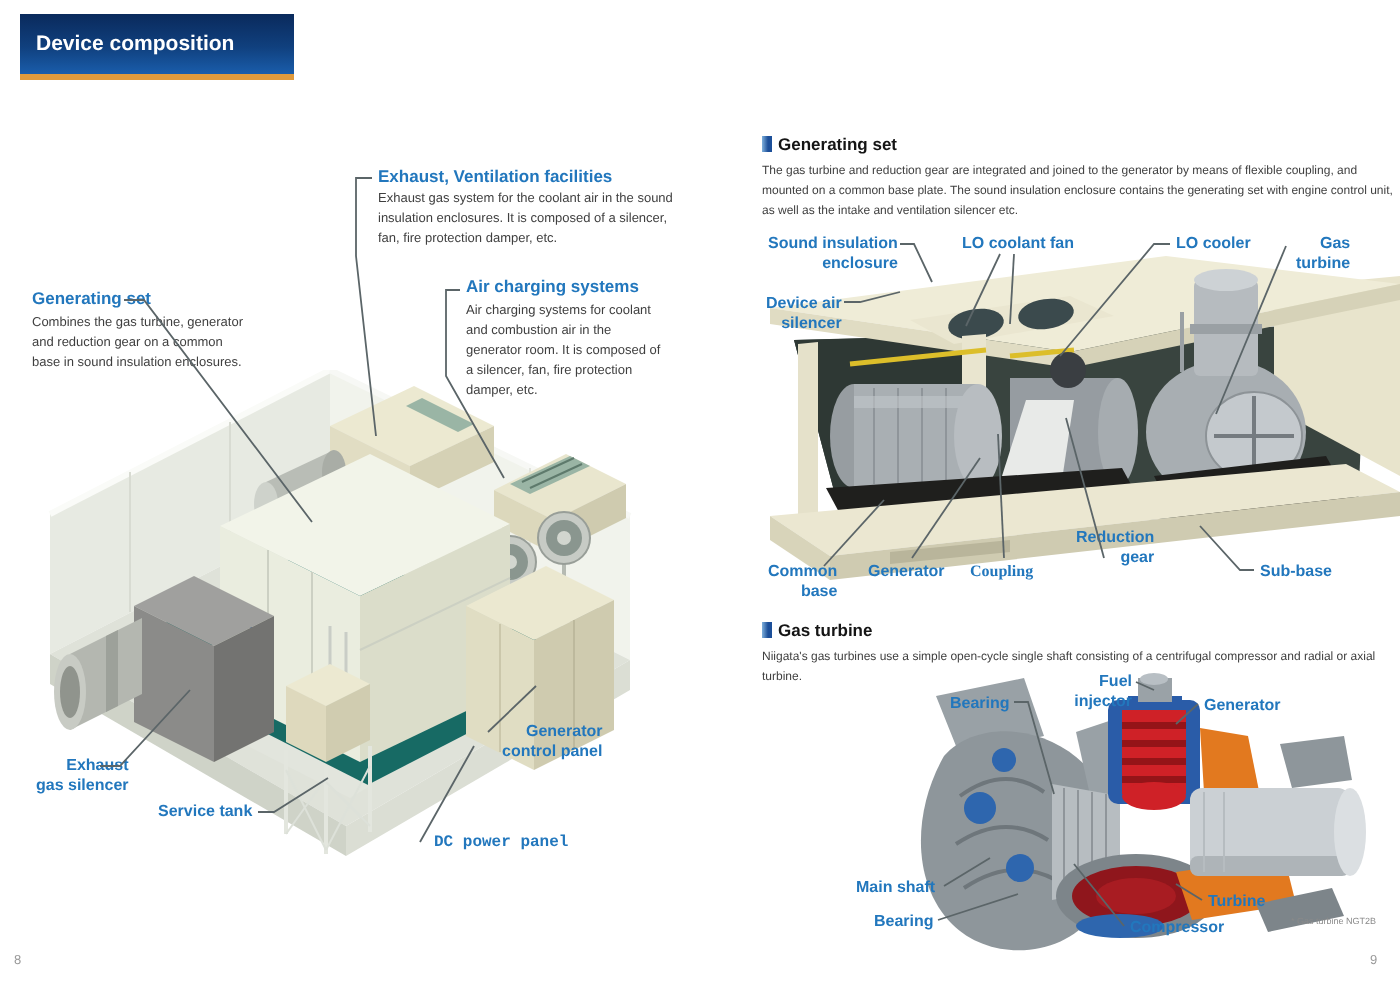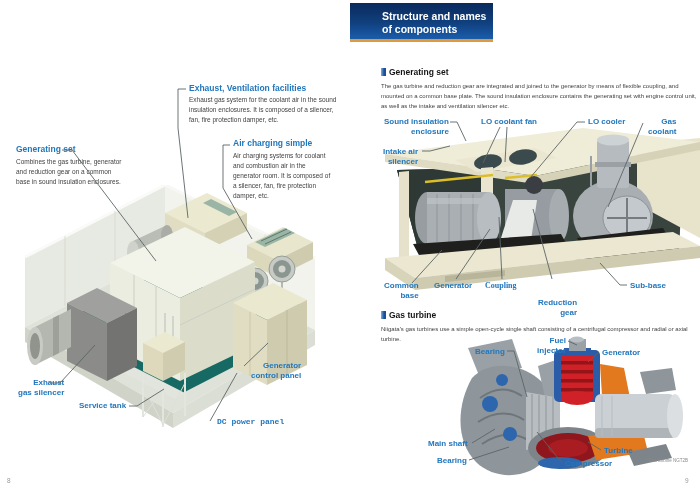--- a/index.html
+++ b/index.html
@@ -20,27 +20,26 @@
   .pageno{font-size:6.5px;color:#9a9a9a;}
   .cap{font-size:4.5px;color:#8a8a8a;}
   .ld{stroke:#5b6568;stroke-width:0.9;fill:none;}
   svg{display:block;}
 </style>
 </head>
 <body>
 
 <div id="spread">
 
-  <div class="abs banner" id="banner-right">Structure and names
-of components</div>
+  <div class="abs banner" id="banner-left">Device composition</div>
 
   <div class="abs ct" style="left:189px;top:84px;">Exhaust, Ventilation facilities</div>
   <div class="abs cb" style="left:189px;top:95px;width:152px;">Exhaust gas system for the coolant air in the sound insulation enclosures. It is composed of a silencer, fan, fire protection damper, etc.</div>
 
-  <div class="abs ct" style="left:233px;top:139px;">Air charging simple</div>
+  <div class="abs ct" style="left:233px;top:139px;">Air charging systems</div>
   <div class="abs cb" style="left:233px;top:151px;width:102px;">Air charging systems for coolant and combustion air in the generator room. It is composed of a silencer, fan, fire protection damper, etc.</div>
 
   <div class="abs ct" style="left:16px;top:145px;">Generating set</div>
   <div class="abs cb" style="left:16px;top:157px;width:110px;">Combines the gas turbine, generator and reduction gear on a common base in sound insulation enclosures.</div>
 
   <svg class="abs" style="left:15px;top:185px;" width="315" height="265" viewBox="0 0 315 265">
 
     <polygon points="10,142 150,70 150,0 10,72" fill="#e7eae2"></polygon>
     <polygon points="150,70 300,145 300,73 150,0" fill="#f1f3ec"></polygon>
     <line x1="10" y1="72" x2="150" y2="0" stroke="#fafbf8" stroke-width="3"></line>
@@ -176,28 +175,28 @@
     <polygon points="0,132 30,152 30,164 0,144" fill="#d8d4ba"></polygon>
     <polygon points="30,152 315,120 315,132 30,164" fill="#cfcbb1"></polygon>
     <polygon points="60,150 120,144 120,150 60,156" fill="#b9b59b"></polygon>
   </svg>
 
   <div class="abs lbl" style="left:384px;top:117px;">Sound insulation
 enclosure</div>
   <div class="abs lbl" style="left:481px;top:117px;">LO coolant fan</div>
   <div class="abs lbl" style="left:588px;top:117px;">LO cooler</div>
   <div class="abs lbl" style="left:648px;top:117px;">Gas
-coolant</div>
-  <div class="abs lbl" style="left:383px;top:147px;">Intake air
+turbine</div>
+  <div class="abs lbl" style="left:383px;top:147px;">Device air
 silencer</div>
   <div class="abs lbl" style="left:384px;top:281px;">Common
 base</div>
   <div class="abs lbl" style="left:434px;top:281px;">Generator</div>
   <div class="abs lbl" style="left:485px;top:281px;font-family:Liberation Serif, serif;">Coupling</div>
-  <div class="abs lbl" style="left:538px;top:298px;">Reduction
+  <div class="abs lbl" style="left:538px;top:264px;">Reduction
 gear</div>
   <div class="abs lbl" style="left:630px;top:281px;">Sub-base</div>
 
   <div class="abs sechead" style="left:381px;top:310px;">
     <span class="bullet"></span>
     <span>Gas turbine</span>
   </div>
   <div class="abs para" style="left:381px;top:324px;width:322px;">Niigata's gas turbines use a simple open-cycle single shaft consisting of a centrifugal compressor and radial or axial turbine.</div>
 
   <svg class="abs" style="left:450px;top:336px;" width="250" height="152" viewBox="0 0 250 152">

